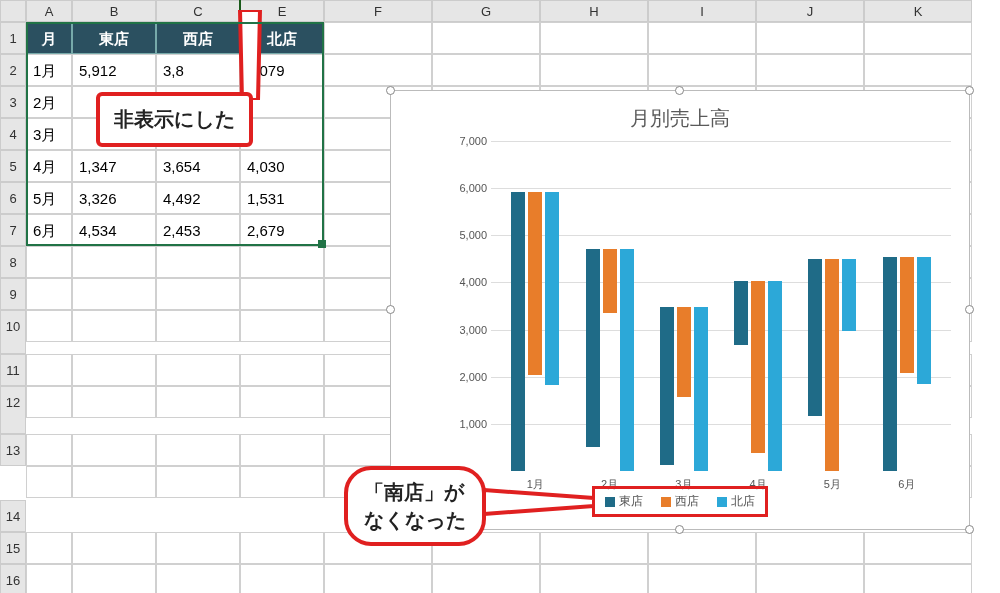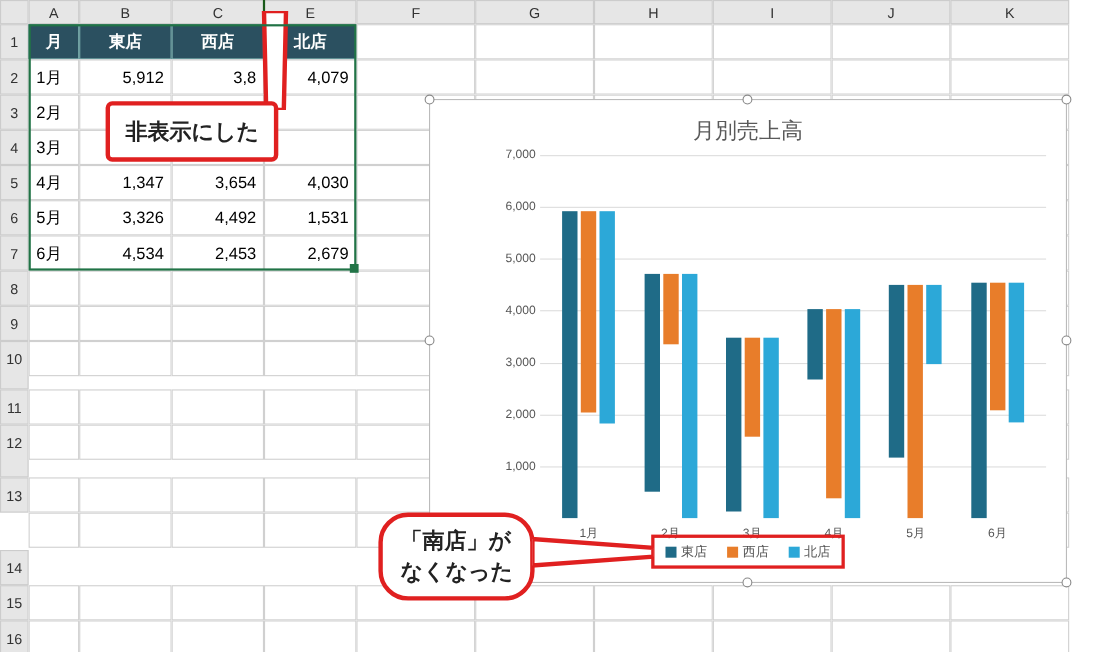--- a/index.html
+++ b/index.html
@@ -6,21 +6,21 @@
 body { font-family: "Meiryo", "Yu Gothic", sans-serif; font-size: 14px; background: #fff; width: 1000px; height: 593px; position: relative; overflow: hidden; }
 
 .sheet { position: absolute; top: 0; left: 0; }
 .col-headers { display: flex; }
 .col-header, .row-header { background: #e6e6e6; border: 1px solid #ccc; text-align: center; font-size: 13px; color: #333; }
 .col-header { height: 22px; line-height: 22px; }
 .row-header { width: 26px; }
 .row { display: flex; }
 .cell { border: 1px solid #d0d0d0; background: #fff; padding: 0 6px; height: 32px; line-height: 32px; font-size: 15px; }
 .cell.th { background: #2b5060; color: #fff; text-align: center; font-weight: bold; border: 1px solid #7aa; }
-.cell.num { text-align: right; font-variant-numeric: tabular-nums; }
+.cell.num { font-variant-numeric: tabular-nums; }
 .cell.firstcol { text-align: left; }
 .corner { width: 26px; height: 22px; background: #e6e6e6; border: 1px solid #ccc; }
 
 
 .w-a { width: 46px; }
 .w-b { width: 84px; }
 .w-c { width: 84px; }
 .w-e { width: 84px; }
 .w-rest { width: 108px; }
 

